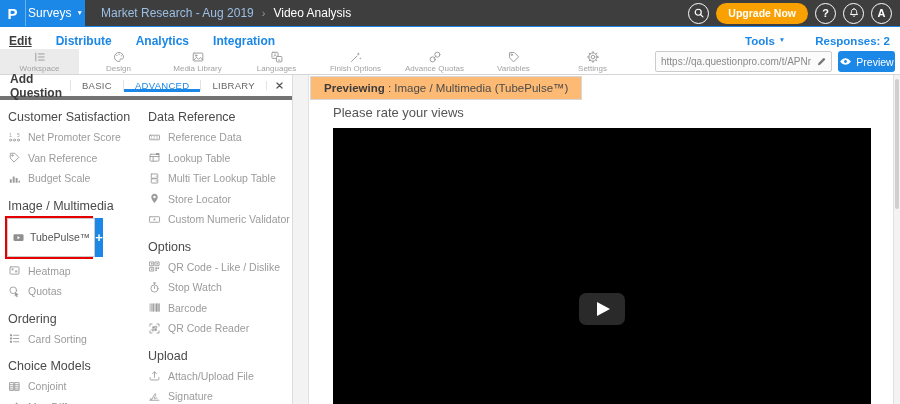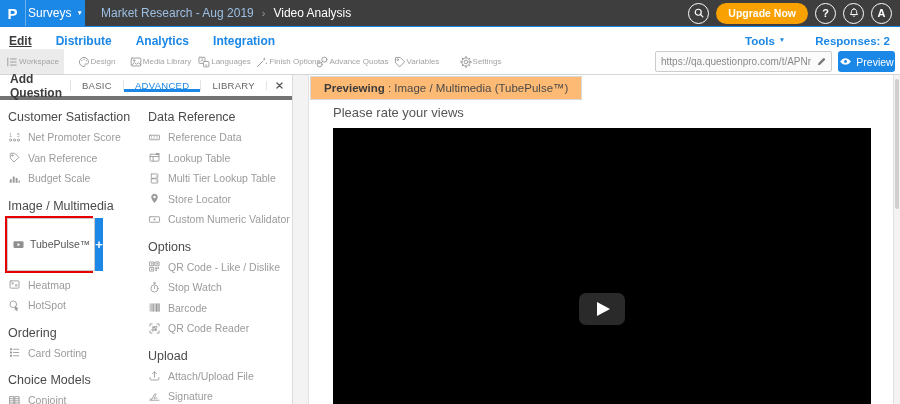--- a/index.html
+++ b/index.html
@@ -37,21 +37,21 @@
   .tab { color:#1b87e6; font-weight:bold; cursor:pointer; }
   .tab.active { color:#3c3c3c; text-decoration:underline; }
   .tabs-right { margin-left:auto; display:flex; align-items:center; gap:30px; padding-right:10px;
     font-size:11.5px; color:#1b87e6; font-weight:bold; }
   .tools-link { cursor:pointer; display:flex; align-items:center; gap:4px; }
   .responses-link { cursor:pointer; }
 
   
   .toolbar { position:absolute; top:49px; left:0; right:0; height:26px; background:#fff;
     border-bottom:1px solid #d6d6d6; display:flex; }
-  .tool-item { width:64px; display:flex; flex-direction:row; align-items:center;
+  .tool-item { width:79px; display:flex; flex-direction:column; align-items:center;
     justify-content:center; gap:0; cursor:pointer; padding-top:0; }
   .tool-item.active { background:#ebebeb; }
   .tool-label { font-size:8px; color:#a3a3a3; white-space:nowrap; line-height:9px; }
   .url-box { position:absolute; top:51px; left:655px; width:177px; height:21px;
     border:1px solid #ccc; background:#fbfbfb; border-radius:2px; display:flex; align-items:center; }
   .url-text { flex:1; font-size:10px; color:#8a8a8a; padding:0 5px; white-space:nowrap; overflow:hidden; }
   .url-pencil { width:20px; display:flex; align-items:center; justify-content:center; cursor:pointer; }
   .preview-btn { position:absolute; top:51px; left:838px; width:57px; height:21px; background:#1b87e6;
     border-radius:3px; color:#fff; font-size:10.5px; display:flex; align-items:center;
     justify-content:center; gap:4px; cursor:pointer; }
@@ -70,21 +70,21 @@
   .qclose { width:26px; border-left:1px solid #e3e3e3; display:flex; align-items:center;
     justify-content:center; cursor:pointer; }
   .qcols { display:flex; }
   .qcol { width:140px; padding-left:8px; }
   .qcol + .qcol { width:145px; }
   .qsection-title { font-size:12.5px; color:#4a4a4a; margin:10px 0 3px; }
   .qitem { height:20.5px; display:flex; align-items:center; gap:7px; font-size:10.5px;
     color:#9b9b9b; cursor:pointer; white-space:nowrap; }
   .tube-wrap { border:2px solid #e60000; display:flex; width:88px; margin:2px 0 2px -3px; }
   .tube-inner { border:1px solid #c9c9c9; background:#fff; display:flex; align-items:center;
-    gap:5px; padding:19px 4px; font-size:10.5px; color:#555; flex:1; cursor:pointer; white-space:nowrap; }
+    gap:5px; padding:12px 4px; font-size:10.5px; color:#555; flex:1; cursor:pointer; white-space:nowrap; }
   .tube-add { width:19px; background:#1b87e6; color:#fff; display:flex; align-items:center;
     justify-content:center; font-weight:bold; font-size:13px; cursor:pointer; }
 
   .gutter { position:absolute; top:75px; left:293px; width:16px; bottom:0; background:#f3f3f3;
     border-right:1px solid #e2e2e2; }
 
   
   .preview-panel { position:absolute; top:75px; left:309px; right:7px; bottom:0; background:#fff; }
   .preview-tab { position:absolute; top:1px; left:1px; background:#fdba74; border:1px solid #d8d8d8;
     padding:5px 13px; font-size:11.5px; color:#4a4a4a; white-space:nowrap; }
@@ -335,21 +335,21 @@
           </span>
           <span>Heatmap</span>
         </div>
         <div class="qitem">
           <span class="icn">
             <svg width="13" height="13" viewBox="0 0 16 16" fill="none" stroke="#9b9b9b" stroke-width="1.1" stroke-linecap="round" stroke-linejoin="round">
               <circle cx="6.5" cy="6.5" r="4.1"></circle>
               <path d="M8.6 8.6l4.6 3.4-2.1.4.9 2.1-1.4.6-.9-2.1-1.5 1.5z" fill="#9b9b9b" stroke="none"></path>
             </svg>
           </span>
-          <span>HotSpot</span>
+          <span>Quotas</span>
         </div>
         <div class="qsection-title">Ordering</div>
         <div class="qitem">
           <span class="icn">
             <svg width="13" height="13" viewBox="0 0 16 16" fill="none" stroke="#9b9b9b" stroke-width="1.1" stroke-linecap="round" stroke-linejoin="round">
               <rect x="2.4" y="2.8" width="2.6" height="2.4" fill="#9b9b9b" stroke="none"></rect>
               <path d="M6.8 4h6.4"></path>
               <rect x="2.4" y="6.8" width="2.6" height="2.4" fill="#9b9b9b" stroke="none"></rect>
               <path d="M6.8 8h6.4"></path>
               <rect x="2.4" y="10.8" width="2.6" height="2.4" fill="#9b9b9b" stroke="none"></rect>

